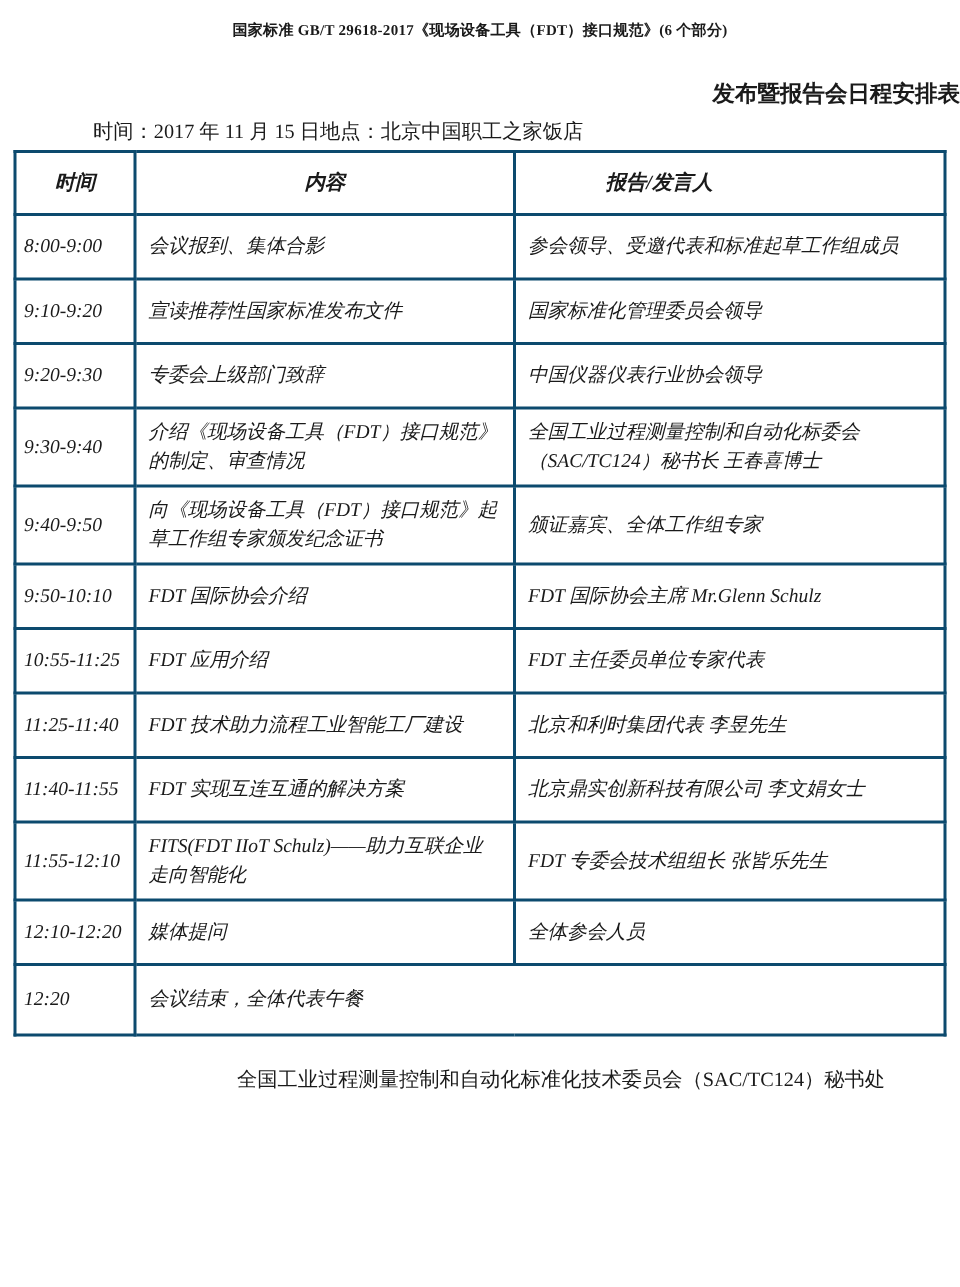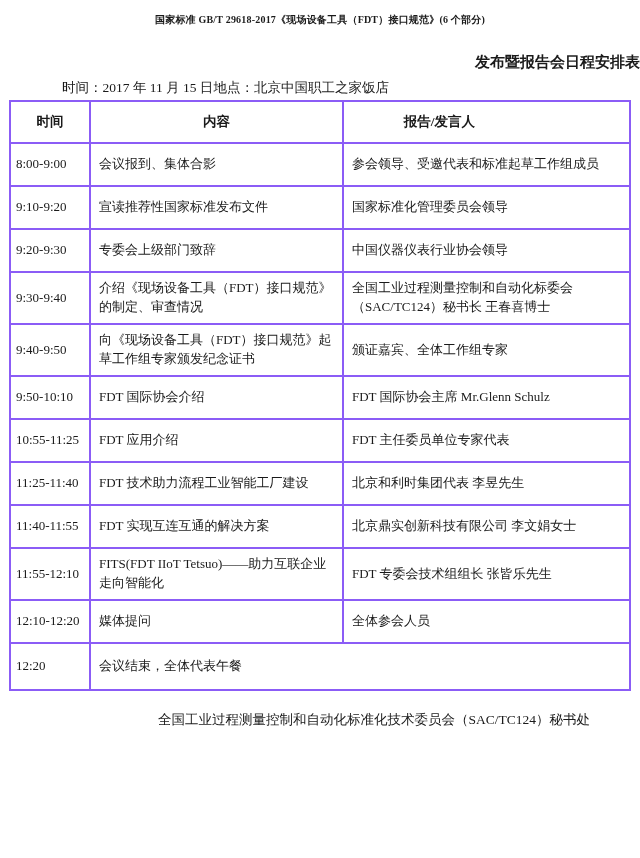--- a/index.html
+++ b/index.html
@@ -34,24 +34,25 @@
     width: 620px;
     margin: 0 auto;
     border-collapse: collapse;
     table-layout: fixed;
     font-size: 13px;
   }
   .schedule col.c-time { width: 80px; }
   .schedule col.c-content { width: 253px; }
   .schedule col.c-speaker { width: 287px; }
   .schedule th, .schedule td {
-    border: 2px solid #8b5cf6;
+    border: 2px solid #0c4a6e;
     vertical-align: middle;
     padding: 2px 8px;
     line-height: 1.45;
+    font-style: italic;
   }
   .schedule th {
     font-size: 13.5px;
     font-weight: bold;
     text-align: center;
     height: 36px;
     padding: 2px 4px;
   }
   .schedule th.h-speaker { padding-right: 98px; }
   .schedule td.time { padding-left: 5px; }
@@ -128,21 +129,21 @@
       <td>FDT 技术助力流程工业智能工厂建设</td>
       <td>北京和利时集团代表 李昱先生</td>
     </tr>
     <tr class="single">
       <td class="time">11:40-11:55</td>
       <td>FDT 实现互连互通的解决方案</td>
       <td>北京鼎实创新科技有限公司 李文娟女士</td>
     </tr>
     <tr class="double">
       <td class="time">11:55-12:10</td>
-      <td>FITS(FDT IIoT Tetsuo)——助力互联企业走向智能化</td>
+      <td>FITS(FDT IIoT Schulz)——助力互联企业走向智能化</td>
       <td>FDT 专委会技术组组长 张皆乐先生</td>
     </tr>
     <tr class="single">
       <td class="time">12:10-12:20</td>
       <td>媒体提问</td>
       <td>全体参会人员</td>
     </tr>
     <tr class="last">
       <td class="time">12:20</td>
       <td colspan="2">会议结束，全体代表午餐</td>

